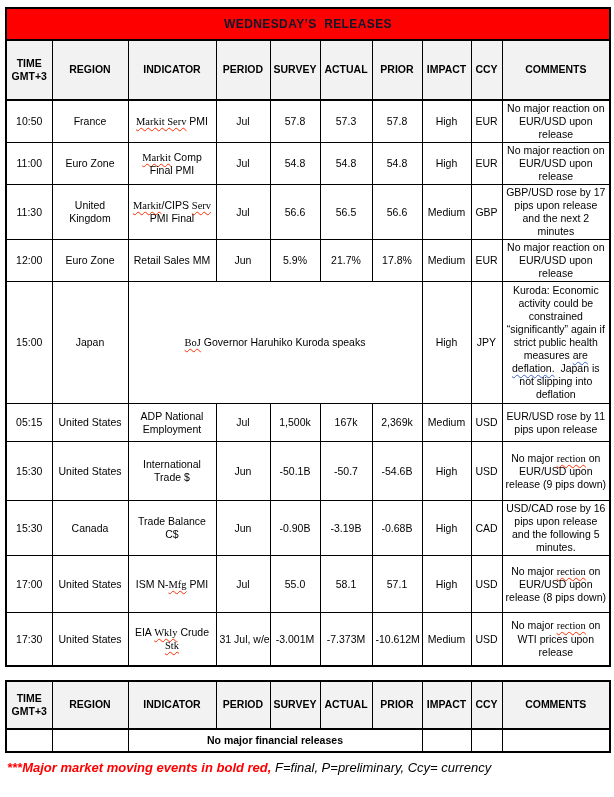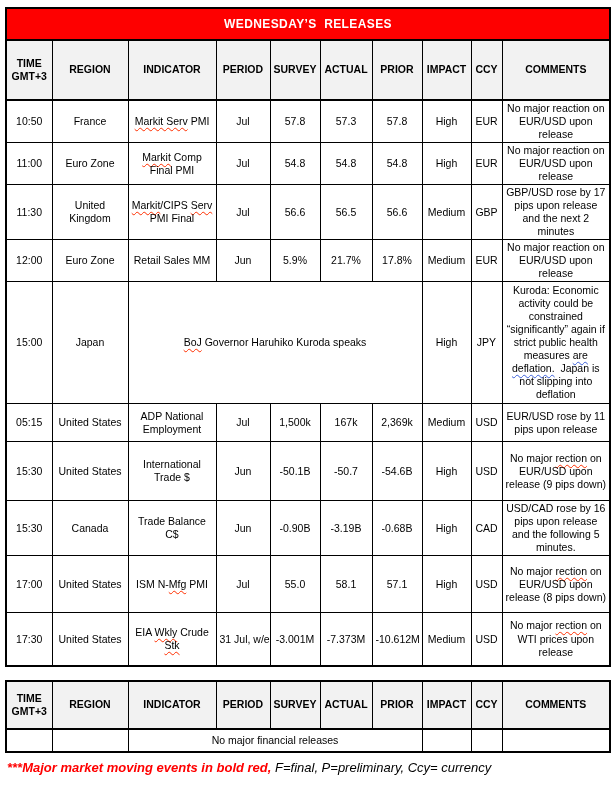--- a/index.html
+++ b/index.html
@@ -1,32 +1,32 @@
 <!DOCTYPE html>
 <html style="--banner-red: #fe0000; --header-gray: #f2f2f2; --spell-red: #ff2d00; --grammar-blue: #3a5fd9; --footnote-red: #ff0000;"><head>
 <meta charset="utf-8">
 <style>
   html,body{margin:0;padding:0;background:#ffffff;}
   body{width:614px;height:797px;overflow:hidden;font-family:"Liberation Sans",sans-serif;color:#000;}
   .page{padding:7px 5px 0 5px;}
   table.rel{border-collapse:collapse;table-layout:fixed;width:604px;border:2px solid #000;}
   .rel th,.rel td{border:1px solid #000;text-align:center;vertical-align:middle;padding:1px 3px;
       white-space:pre-wrap;word-wrap:break-word;}
-  .rel tr.banner th{background:var(--banner-red,#fe0000);color:#ffffff;font-size:12px;font-weight:bold;
+  .rel tr.banner th{background:var(--banner-red,#fe0000);color:#0f172a;font-size:12px;font-weight:bold;
       letter-spacing:.4px;border-bottom:2px solid #000;}
   .rel tr.heads th{background:var(--header-gray,#f2f2f2);font-size:10.5px;font-weight:bold;
       border-bottom:2px solid #000;line-height:1.25;}
   .rel td{font-size:10.5px;line-height:1.24;}
   .rel td[data-name="cell-period"],.rel td[data-name="cell-survey"],
   .rel td[data-name="cell-actual"],.rel td[data-name="cell-prior"],
   .rel td[data-name="cell-time"],.rel td[data-name="cell-ccy"]{white-space:nowrap;}
   #t1{margin-top:13px;}
   .sq-red,.sq-blue{text-decoration-line:underline;text-decoration-style:wavy;
       text-decoration-thickness:1px;text-underline-offset:2px;text-decoration-skip-ink:none;}
-  .sq-red{text-decoration-color:var(--spell-red,#ff2d00);}
+  .sq-red{text-decoration-color:var(--spell-red,#ff2d00);font-family:Liberation Serif, serif;}
   .sq-blue{text-decoration-color:var(--grammar-blue,#3a5fd9);}
   .footnote{margin:7px 2px 0 2px;font-size:13px;font-style:italic;white-space:pre-wrap;}
   .fn-red{color:var(--footnote-red,#ff0000);font-weight:bold;}
   .fn-rest{color:#000;font-weight:normal;}
 </style>
 </head>
 <body>
 
 <div class="page" data-name="economic-releases-report">
   <table class="rel" id="t0" data-name="wednesday-releases-table">
@@ -201,21 +201,21 @@
           <th data-name="column-header-period">PERIOD</th>
           <th data-name="column-header-survey">SURVEY</th>
           <th data-name="column-header-actual">ACTUAL</th>
           <th data-name="column-header-prior">PRIOR</th>
           <th data-name="column-header-impact">IMPACT</th>
           <th data-name="column-header-ccy">CCY</th>
           <th data-name="column-header-comments">COMMENTS</th>
         </tr>
       </thead>
       <tbody>
-        <tr data-name="release-row" style="height: 23px;">
+        <tr data-name="release-row" style="height: 23px; font-weight: bold;">
           <td data-name="cell-time"></td>
           <td data-name="cell-region"></td>
           <td colspan="5" data-name="cell-indicator">No major financial releases</td>
           <td data-name="cell-impact"></td>
           <td data-name="cell-ccy"></td>
           <td data-name="cell-comments"></td>
         </tr>
       </tbody>
     </table>
   <div class="footnote" data-name="footnote"><span class="fn-red" data-name="footnote-bold-red-text">***Major market moving events in bold red,</span><span class="fn-rest" data-name="footnote-legend-text"> F=final, P=preliminary, Ccy= currency</span></div>

